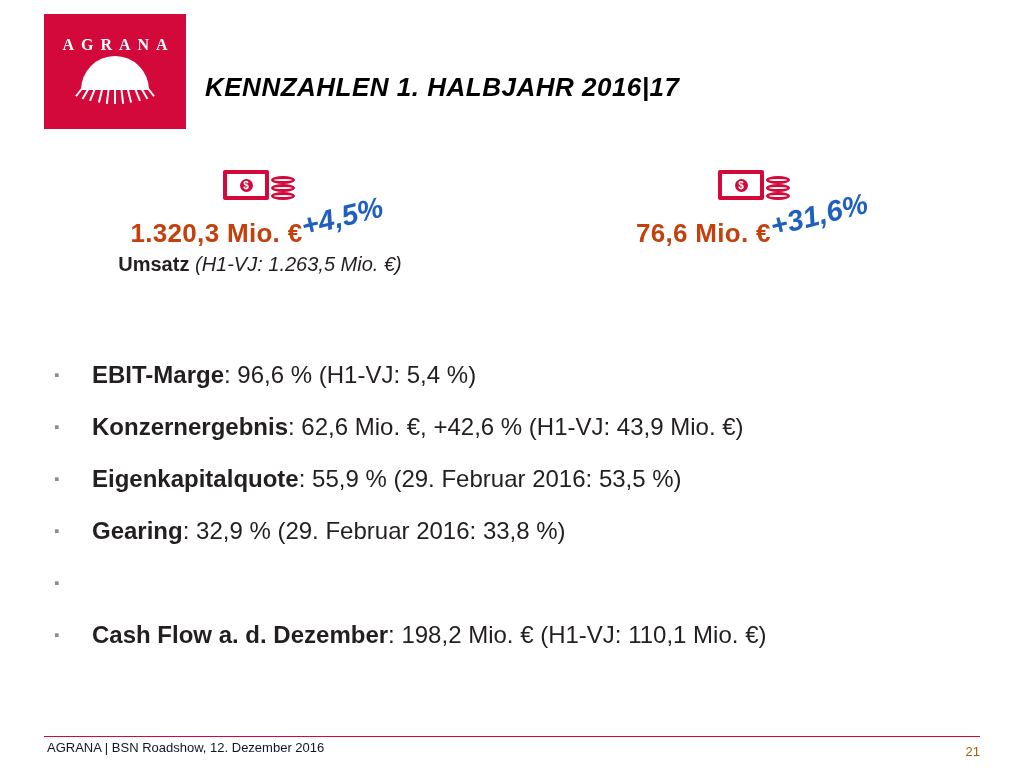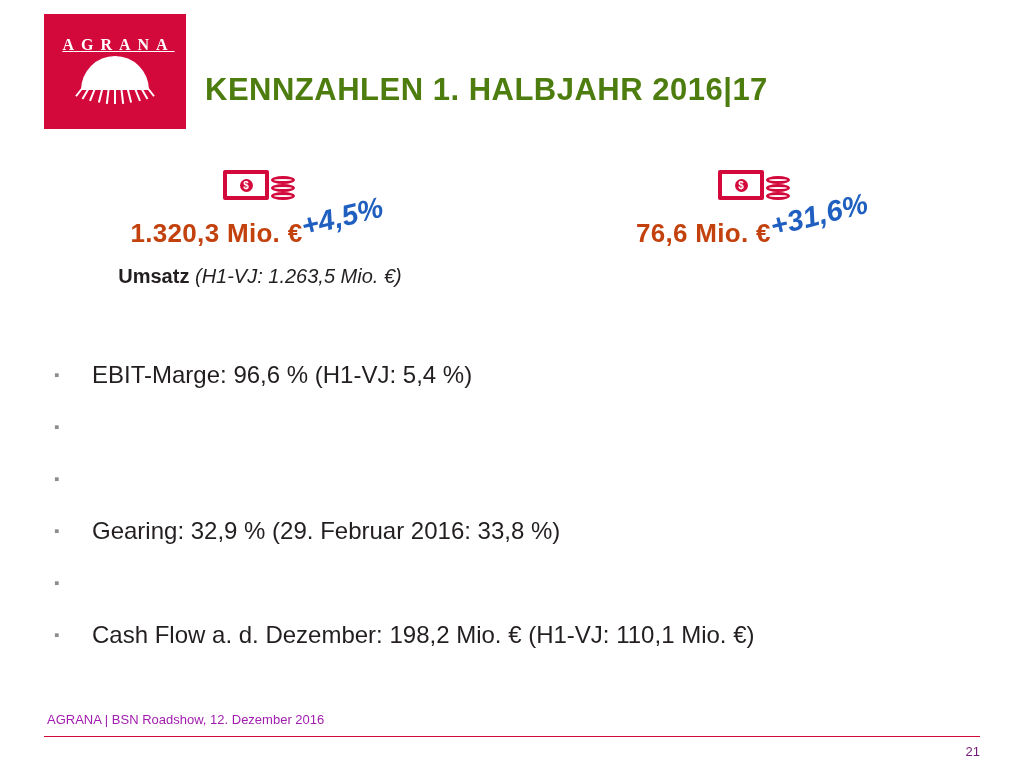--- a/index.html
+++ b/index.html
@@ -29,21 +29,20 @@
     top: 22px;
     left: 0;
     width: 142px;
     text-align: center;
     color: #ffffff;
     font-family: "Liberation Serif", serif;
     font-size: 16px;
     letter-spacing: 7px;
     font-weight: bold;
     text-indent: 7px;
-    text-decoration: underline;
   }
   .logo-sun {
     position: absolute;
     left: 37px;
     top: 42px;
     width: 68px;
     height: 50px;
   }
   .logo-sun .dome {
     position: absolute;
@@ -61,23 +60,24 @@
     position: absolute;
     top: 0;
     width: 2px;
     background: #ffffff;
     transform-origin: top center;
   }
   .slide-title {
     position: absolute;
     left: 205px;
     top: 72px;
-    color: #4d7c0f;
-    font-size: 31px;
-    font-weight: bold;
+    color: #000000;
+    font-size: 26px;
+    font-weight: bold;
+    font-style: italic;
     letter-spacing: 0.5px;
     white-space: nowrap;
   }
 
   
   .kpi {
     position: absolute;
     text-align: center;
   }
   .kpi-1 { left: 40px;  top: 168px; width: 440px; }
@@ -141,21 +141,21 @@
     font-size: 29px;
     font-weight: bold;
     font-style: italic;
     transform: rotate(-14deg);
     transform-origin: left bottom;
     margin-left: 4px;
     position: relative;
     top: -6px;
   }
   .kpi-caption {
-    margin-top: 16px;
+    margin-top: 4px;
     font-size: 20px;
     color: #231f20;
     white-space: nowrap;
   }
   .kpi-caption .lbl { font-weight: bold; }
   .kpi-caption .prev { font-style: italic; }
 
   
   .bullets {
     position: absolute;
@@ -176,44 +176,44 @@
     flex: 0 0 42px;
     text-align: left;
     padding-left: 4px;
     box-sizing: border-box;
   }
   .bullet-text {
     font-size: 24px;
     color: #231f20;
     line-height: 30px;
   }
-  .bullet-text .strong { font-weight: normal; }
+  .bullet-text .strong { font-weight: bold; }
 
   
   .footer-rule {
     position: absolute;
     left: 44px;
     top: 736px;
     width: 936px;
     height: 1px;
     background: #d3083b;
   }
   .footer-left {
     position: absolute;
     left: 47px;
-    top: 712px;
+    top: 740px;
     font-size: 13px;
-    color: #a21caf;
+    color: #0f172a;
   }
   .footer-right {
     position: absolute;
     right: 44px;
     top: 744px;
     font-size: 13px;
-    color: #701a75;
+    color: #a16207;
   }
 </style>
 </head>
 <body>
 
 <div class="logo-block">
   <div class="logo-letters">AGRANA</div>
   <div class="logo-sun">
     <div class="dome"></div>
     <div class="rays">
@@ -270,23 +270,25 @@
   </div>
 </div>
 
 <div class="bullets">
   <div class="bullet-row">
     <div class="bullet-mark">▪</div>
     <div class="bullet-text"><span class="strong">EBIT-Marge</span><span>: 96,6 % (H1-VJ: 5,4 %)</span></div>
   </div>
   <div class="bullet-row">
     <div class="bullet-mark">▪</div>
-  </div>
-  <div class="bullet-row">
-    <div class="bullet-mark">▪</div>
+    <div class="bullet-text"><span class="strong">Konzernergebnis</span><span>: 62,6 Mio. €, +42,6 % (H1-VJ: 43,9 Mio. €)</span></div>
+  </div>
+  <div class="bullet-row">
+    <div class="bullet-mark">▪</div>
+    <div class="bullet-text"><span class="strong">Eigenkapitalquote</span><span>: 55,9 % (29. Februar 2016: 53,5 %)</span></div>
   </div>
   <div class="bullet-row">
     <div class="bullet-mark">▪</div>
     <div class="bullet-text"><span class="strong">Gearing</span><span>: 32,9 % (29. Februar 2016: 33,8 %)</span></div>
   </div>
   <div class="bullet-row">
     <div class="bullet-mark">▪</div>
   </div>
   <div class="bullet-row">
     <div class="bullet-mark">▪</div>

